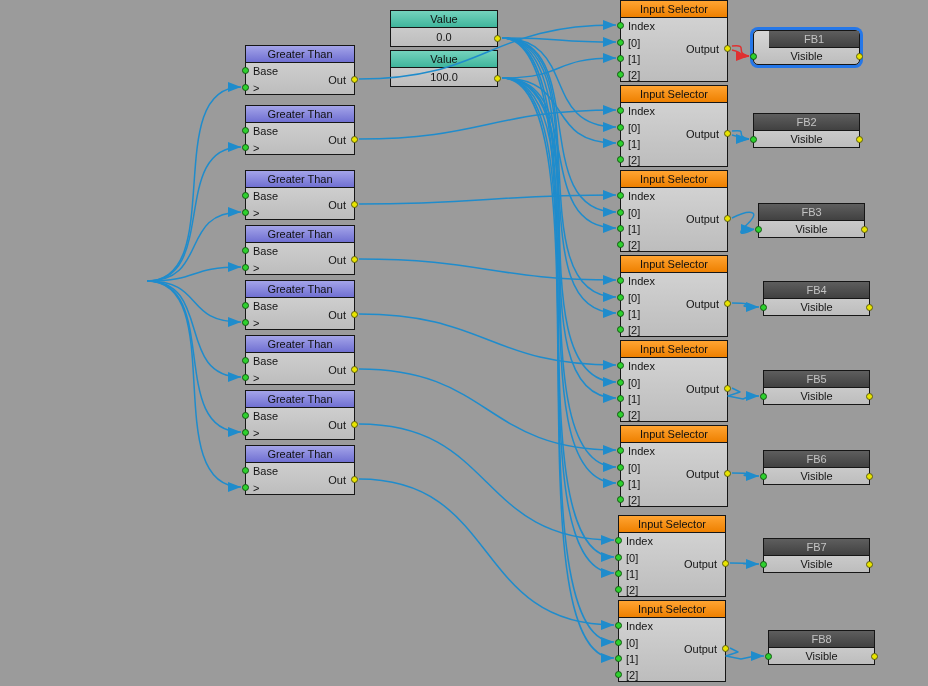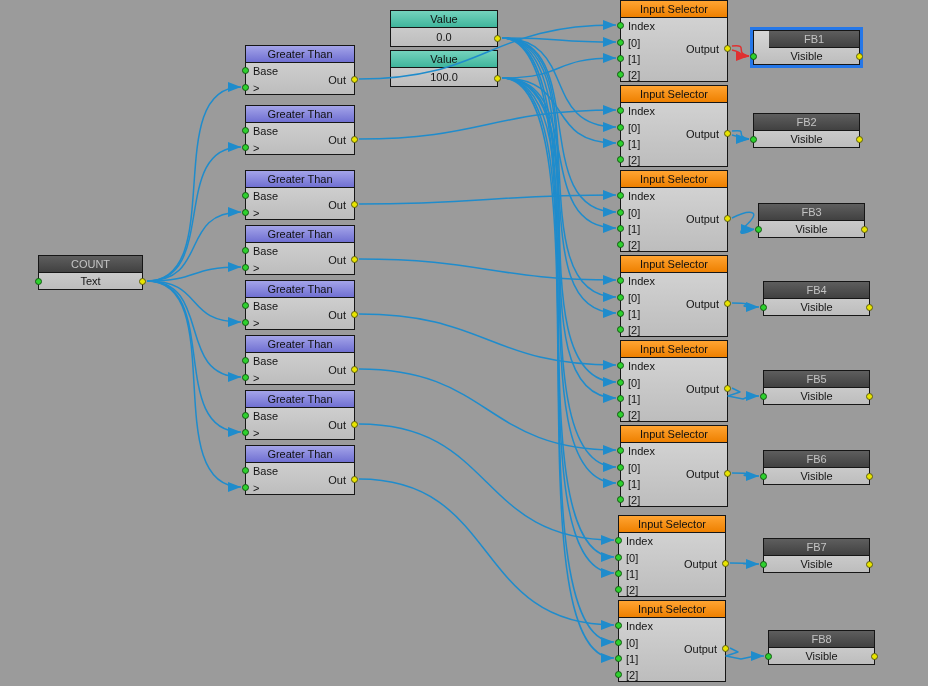--- a/index.html
+++ b/index.html
@@ -17,35 +17,27 @@
   .hd-purple{background:linear-gradient(180deg,#a4a4e9,#7070d2);text-align:right;}
   .hd-teal{background:linear-gradient(180deg,#74d3bd,#40b59c);}
   .hd-orange{background:linear-gradient(180deg,#ffa432,#ee8000);}
   .rowlab{position:absolute;left:0;right:0;text-align:center;font-size:11px;
           line-height:14px;color:#141414;}
   .plabel{position:absolute;font-size:11px;line-height:14px;color:#141414;white-space:nowrap;}
   .plabel.right{text-align:right;}
   .port{position:absolute;width:7px;height:7px;border-radius:50%;box-sizing:border-box;z-index:3;}
   .port.in{background:#2ed12e;border:1px solid #145814;}
   .port.out{background:#e8e400;border:1px solid #5c5c12;}
-  .selected{box-shadow:0 0 0 3px #2577e8;border-radius:0;padding-left:15px;}
+  .selected{box-shadow:0 0 0 3px #2577e8;border-radius:5px;padding-left:15px;}
 </style>
 </head>
 <body>
 
 <div class="stage">
   <div class="nodes">
-      <div class="node" style="left: 38px; top: 255px; width: 105px; height: 35px;">
-        <div class="hd hd-dark">
-          <span>COUNT</span>
-        </div>
-        <div class="rowlab" style="top: 18px;">Text</div>
-        <div class="port in" style="top: 22px; left: -4px;"></div>
-        <div class="port out" style="top: 22px; right: -4px;"></div>
-      </div>
       <div class="node" style="left: 390px; top: 10px; width: 108px; height: 37px;">
         <div class="hd hd-teal">
           <span>Value</span>
         </div>
         <div class="rowlab" style="top: 19px;">0.0</div>
         <div class="port out" style="top: 24px; right: -4px;"></div>
       </div>
       <div class="node" style="left: 390px; top: 50px; width: 108px; height: 37px;">
         <div class="hd hd-teal">
           <span>Value</span>

